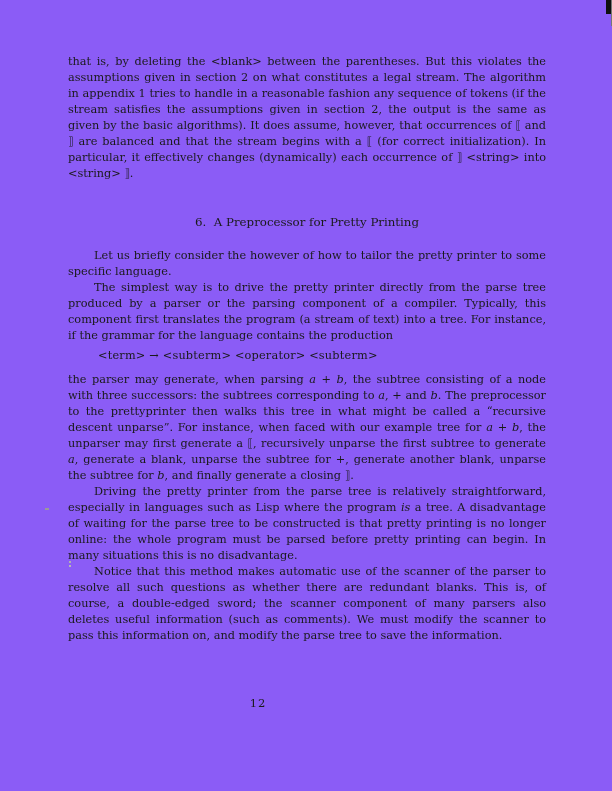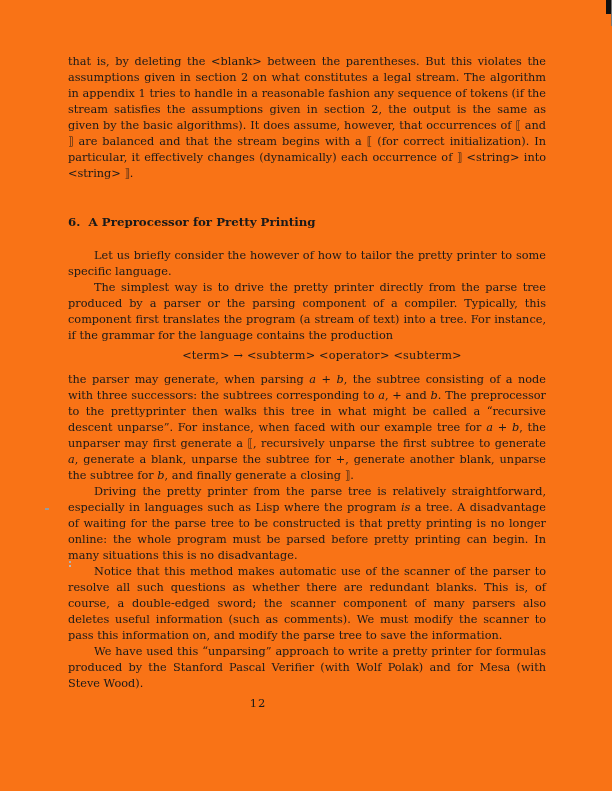--- a/index.html
+++ b/index.html
@@ -1,45 +1,45 @@
 <!DOCTYPE html>
 <html><head>
 <meta charset="utf-8">
 <style>
   html, body { margin: 0; padding: 0; background: #ffffff; }
   .page {
     position: relative;
     width: 612px;
     height: 791px;
-    background: #f97316;
+    background: #8b5cf6;
     font-family: "DejaVu Serif", serif;
     color: #1a1a1a;
     overflow: hidden;
   }
   .textblock {
     position: absolute;
     left: 68px;
     top: 54px;
     width: 478px;
     font-size: 11.3px;
     line-height: 16px;
     text-align: justify;
   }
   .para { margin: 0; text-align: justify; }
   .para.indent { text-indent: 26px; }
   .heading {
     font-size: 11.8px;
-    font-weight: bold;
+    font-weight: normal;
     margin: 32px 0 18px 0;
-    text-align: left;
+    text-align: center;
     text-indent: 0;
   }
   .production {
     margin: 4px 0 8px 30px;
-    text-align: center;
+    text-align: left;
     letter-spacing: 0.2px;
   }
   .it { font-style: italic; }
   .bracket { font-family: "DejaVu Sans", sans-serif; font-size: 11px; }
   .pagenum {
     position: absolute;
     top: 696px;
     left: 0;
     width: 516px;
     text-align: center;
@@ -91,17 +91,16 @@
 
   <div class="textblock" id="doc">
       <p class="para"><span>that is, by deleting the &lt;blank&gt; between the parentheses. But this violates the assumptions given in section 2 on what constitutes a legal stream. The algorithm in appendix 1 tries to handle in a reasonable fashion any sequence of tokens (if the stream satisfies the assumptions given in section 2, the output is the same as given by the basic algorithms). It does assume, however, that occurrences of </span><span class="bracket">⟦</span><span> and </span><span class="bracket">⟧</span><span> are balanced and that the stream begins with a </span><span class="bracket">⟦</span><span> (for correct initialization). In particular, it effectively changes (dynamically) each occurrence of </span><span class="bracket">⟧</span><span> &lt;string&gt; into &lt;string&gt; </span><span class="bracket">⟧</span><span>.</span></p>
       <h2 class="heading"><span>6.&nbsp; A Preprocessor for Pretty Printing</span></h2>
       <p class="para indent"><span>Let us briefly consider the however of how to tailor the pretty printer to some specific language.</span></p>
       <p class="para indent"><span>The simplest way is to drive the pretty printer directly from the parse tree produced by a parser or the parsing component of a compiler. Typically, this component first translates the program (a stream of text) into a tree. For instance, if the grammar for the language contains the production</span></p>
       <div class="production"><span>&lt;term&gt; → &lt;subterm&gt; &lt;operator&gt; &lt;subterm&gt;</span></div>
       <p class="para"><span>the parser may generate, when parsing </span><span class="it">a</span><span> + </span><span class="it">b</span><span>, the subtree consisting of a node with three successors: the subtrees corresponding to </span><span class="it">a</span><span>, + and </span><span class="it">b</span><span>. The preprocessor to the prettyprinter then walks this tree in what might be called a “recursive descent unparse”. For instance, when faced with our example tree for </span><span class="it">a</span><span> + </span><span class="it">b</span><span>, the unparser may first generate a </span><span class="bracket">⟦</span><span>, recursively unparse the first subtree to generate </span><span class="it">a</span><span>, generate a blank, unparse the subtree for +, generate another blank, unparse the subtree for </span><span class="it">b</span><span>, and finally generate a closing </span><span class="bracket">⟧</span><span>.</span></p>
       <p class="para indent"><span>Driving the pretty printer from the parse tree is relatively straightforward, especially in languages such as Lisp where the program </span><span class="it">is</span><span> a tree. A disadvantage of waiting for the parse tree to be constructed is that pretty printing is no longer online: the whole program must be parsed before pretty printing can begin. In many situations this is no disadvantage.</span></p>
       <p class="para indent"><span>Notice that this method makes automatic use of the scanner of the parser to resolve all such questions as whether there are redundant blanks. This is, of course, a double-edged sword; the scanner component of many parsers also deletes useful information (such as comments). We must modify the scanner to pass this information on, and modify the parse tree to save the information.</span></p>
-      <p class="para indent"><span>We have used this “unparsing” approach to write a pretty printer for formulas produced by the Stanford Pascal Verifier (with Wolf Polak) and for Mesa (with Steve Wood).</span></p>
     </div>
 
   <div class="pagenum">12</div>
 </div>
 
 </body></html>

